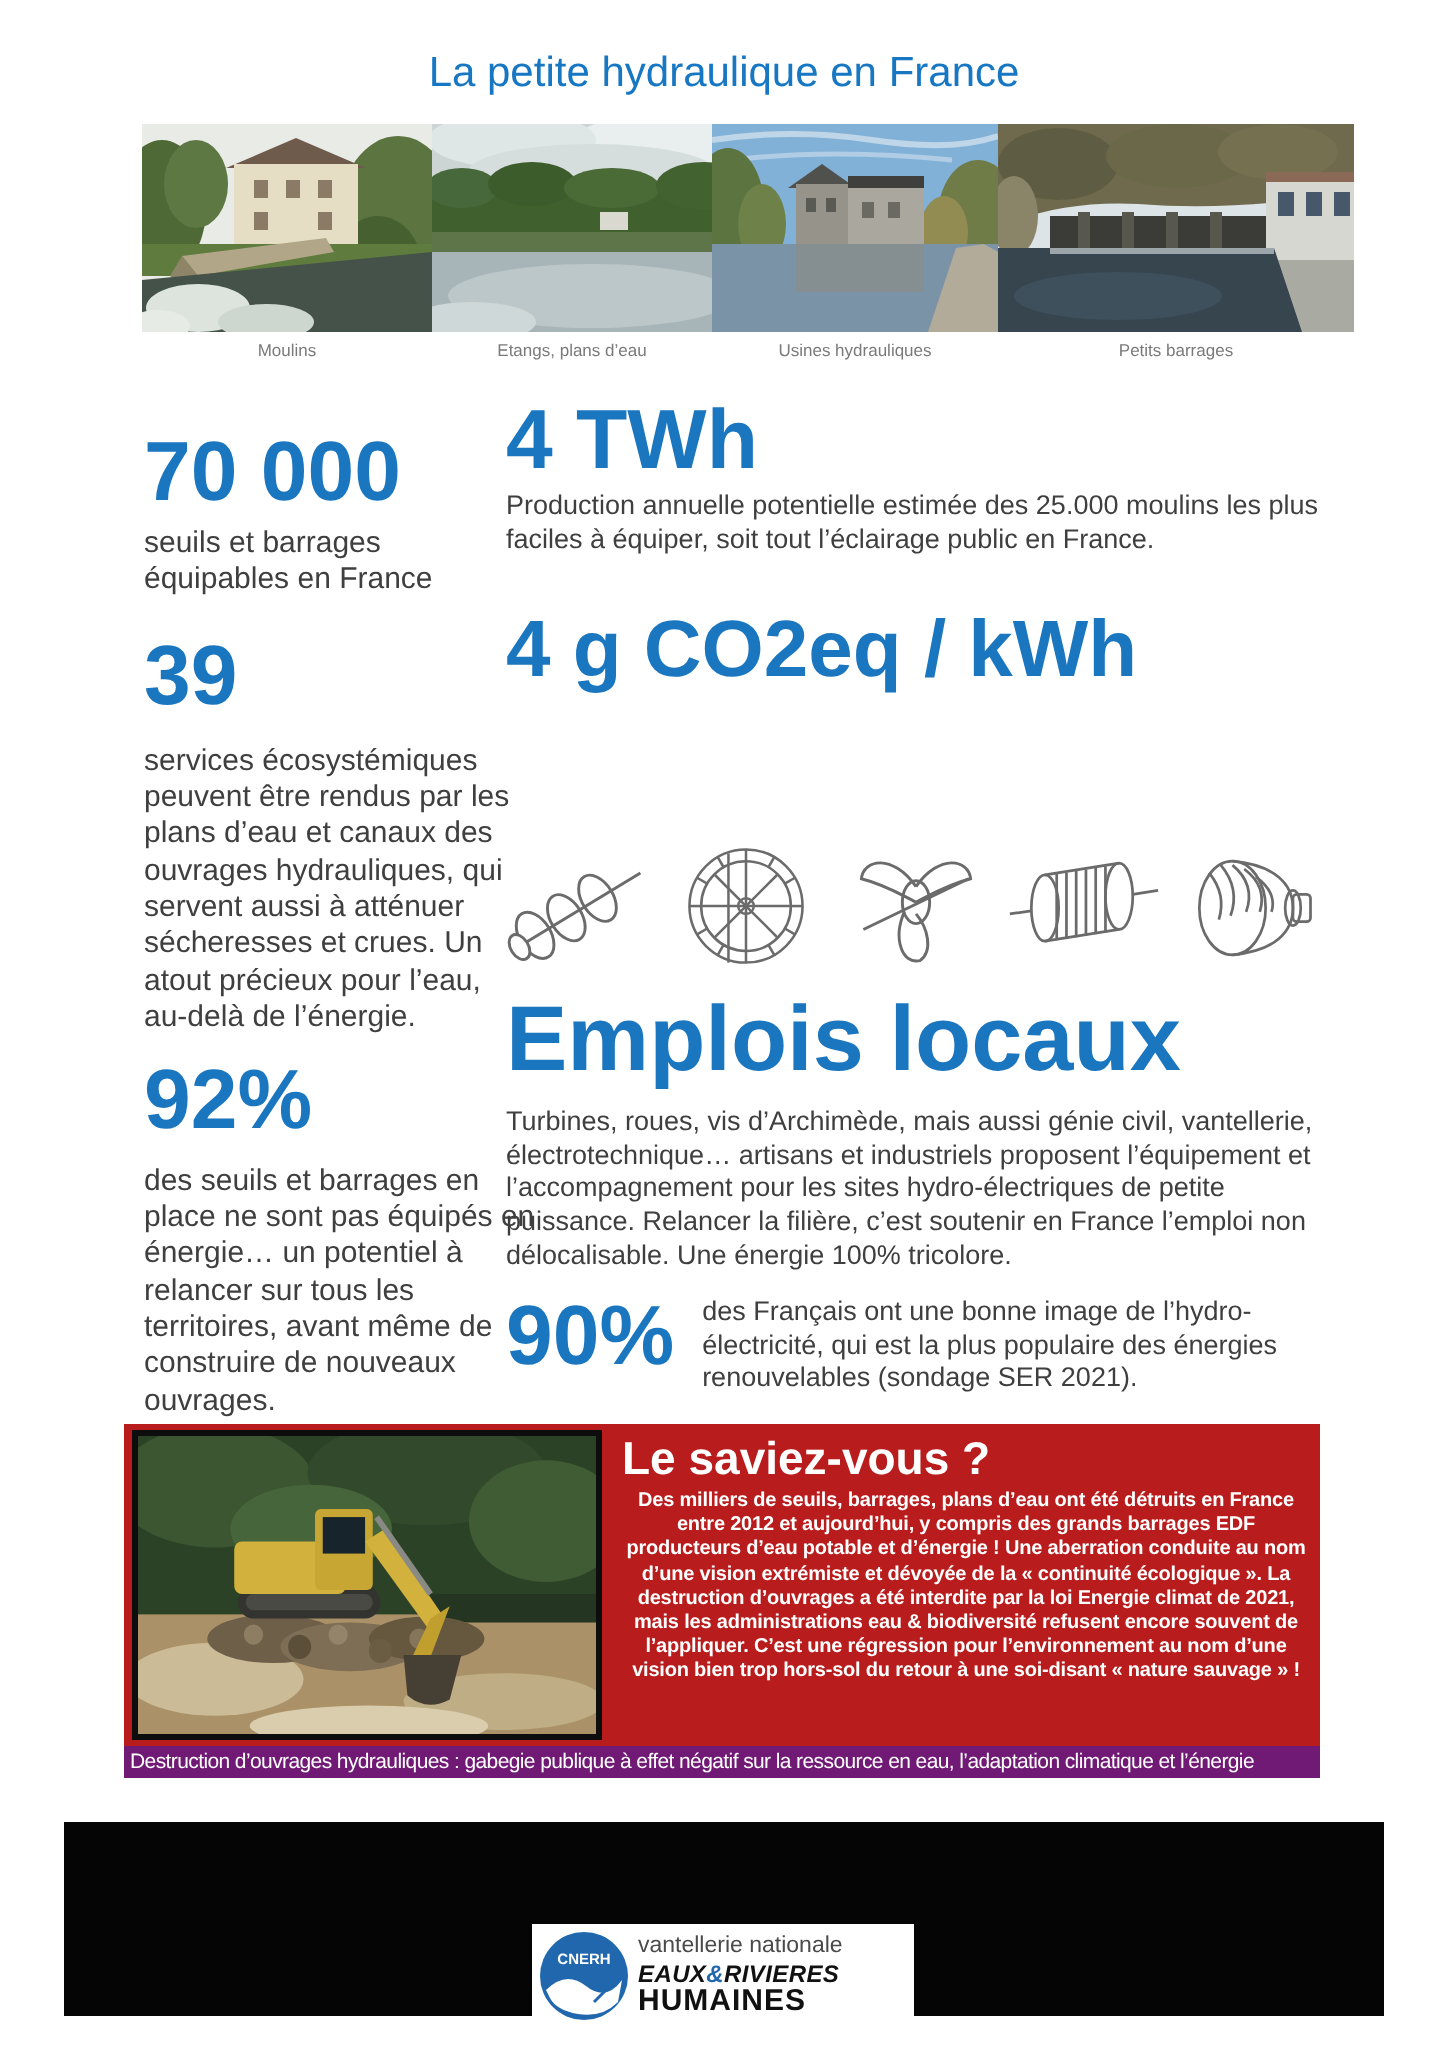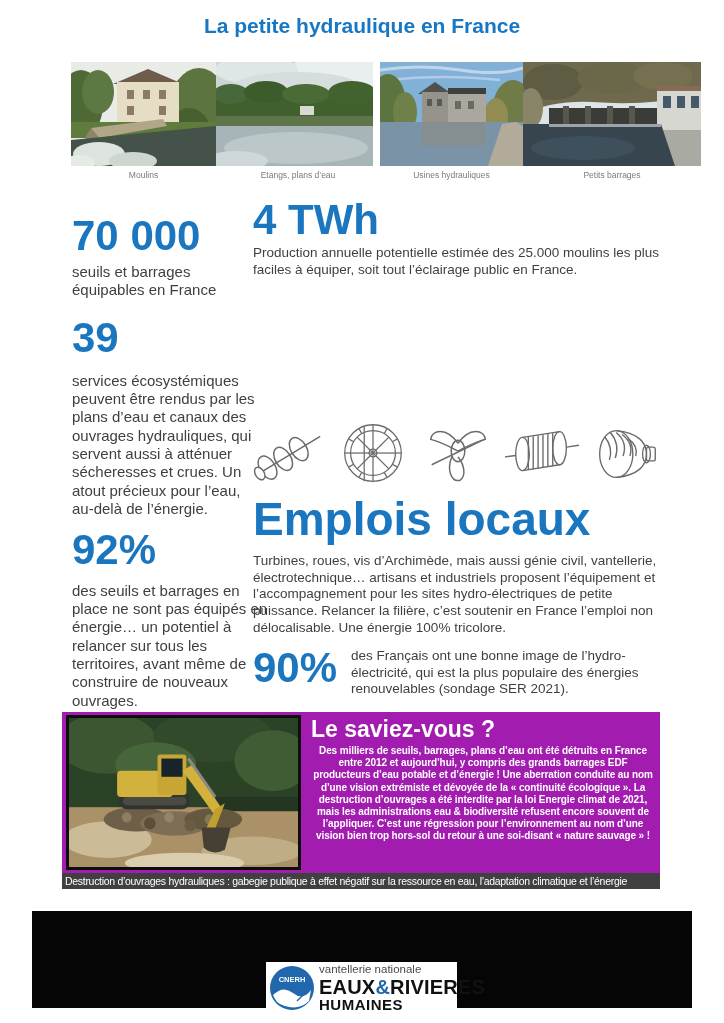--- a/index.html
+++ b/index.html
@@ -2,28 +2,28 @@
 <html><head>
 <meta charset="utf-8">
 <style>
   html,body{margin:0;padding:0;}
   body{
     width:724px;height:1023px;position:relative;background:#ffffff;
     font-family:"Liberation Sans",sans-serif;color:#3f3f3f;overflow:hidden;
   }
   .abs{position:absolute;}
   
-  .page-title{left:0;right:0;top:14px;text-align:center;font-size:21px;font-weight:bold;color:#1777c3;margin:0;}
+  .page-title{left:0;right:0;top:25px;text-align:center;font-size:21px;font-weight:normal;color:#1777c3;margin:0;}
   
   .photos{left:35px;top:62px;display:flex;padding-left:36px;}
   .photos figure{margin:0;}
   .photos svg{display:block;}
   .photos figcaption{text-align:center;font-size:8.5px;color:#7a7a7a;margin-top:4px;}
   .ph1{width:145px;margin-right:8px;}
-  .ph2{width:164px;margin-right:8px;}
+  .ph2{width:140px;margin-right:8px;}
   .ph3{width:143px;margin-right:16px;}
   .ph4{width:178px;}
   
   .bignum{color:#1b76c0;font-weight:bold;line-height:0.95;margin:0;}
   .col-left .bignum{font-size:42px;margin-top:12px;}
   .stat-text{font-size:15px;line-height:1.22;margin:7px 0 0 0;}
   .stat70{left:72px;top:204px;width:180px;}
   .stat39{left:72px;top:306px;width:192px;}
   .stat92{left:72px;top:518px;width:200px;}
   
@@ -34,35 +34,35 @@
   .rtext{font-size:13.5px;line-height:1.24;margin:5px 0 0 0;}
   .turbines{left:250px;top:416px;width:415px;height:76px;display:flex;align-items:center;justify-content:space-between;}
   .turbines svg{display:block;}
   .emplois{left:253px;top:496px;width:412px;}
   .emplois h2{font-size:46px;font-weight:bold;color:#1b76c0;margin:0;line-height:1;}
   .emplois .rtext{margin-top:11px;}
   .pct90{left:253px;top:644px;width:412px;display:flex;}
   .pct90 .bignum{flex:0 0 auto;padding-top:4px;}
   .pct90 .rtext{margin:4px 0 0 14px;width:305px;}
   
-  .knowbox{left:62px;top:712px;width:598px;height:161px;background:#a21caf;}
+  .knowbox{left:62px;top:712px;width:598px;height:161px;background:#b91c1c;}
   .know-photo{position:absolute;left:4px;top:3px;width:235px;height:155px;border:3px solid #0d0d0d;box-sizing:border-box;background:#2c4226;}
   .know-photo svg{display:block;width:100%;height:100%;}
   .know-text{position:absolute;left:249px;top:5px;width:344px;color:#ffffff;}
   .know-text h2{margin:0 0 3px 0;font-size:23px;font-weight:bold;line-height:1.1;}
   .know-text p{margin:0;font-size:10px;font-weight:bold;line-height:1.21;letter-spacing:-0.1px;text-align:center;}
-  .caption-bar{left:62px;top:873px;width:598px;height:16px;background:#404040;color:#ffffff;
+  .caption-bar{left:62px;top:873px;width:598px;height:16px;background:#701a75;color:#ffffff;
     font-size:10.5px;line-height:16px;letter-spacing:-0.3px;white-space:nowrap;overflow:hidden;padding-left:3px;box-sizing:border-box;}
   
   .footer-bar{left:32px;top:911px;width:660px;height:97px;background:#050505;}
   .logo-box{left:266px;top:962px;width:191px;height:52px;background:#ffffff;display:flex;align-items:center;gap:4px;padding:2px 3px;box-sizing:border-box;}
   .logo-box svg{flex:0 0 auto;display:block;}
   .logo-lines{line-height:1;}
   .logo-l1{font-size:11.5px;color:#4a4a4a;margin-bottom:1px;}
-  .logo-l2{font-size:20px;font-weight:800;color:#111111;letter-spacing:0.2px;}
+  .logo-l2{font-size:12px;font-weight:800;color:#111111;letter-spacing:0.2px;font-style:italic;}
   .logo-l2 .amp{color:#2167ae;}
   .logo-l3{font-size:15px;font-weight:800;color:#111111;letter-spacing:0.5px;}
 </style>
 </head>
 <body>
 
 <div>
 
   <h1 class="abs page-title">La petite hydraulique en France</h1>
 
@@ -174,20 +174,21 @@
     <p class="bignum" style="font-size:42px">92%</p>
     <p class="stat-text" style="margin-top:12px">des seuils et barrages en place ne sont pas équipés en énergie… un potentiel à relancer sur tous les territoires, avant même de construire de nouveaux ouvrages.</p>
   </div>
 
   <div class="abs twh">
     <p class="bignum">4 TWh</p>
     <p class="rtext">Production annuelle potentielle estimée des 25.000 moulins les plus faciles à équiper, soit tout l’éclairage public en France.</p>
   </div>
 
   <div class="abs co2">
+    <p class="bignum">4 g CO2eq / kWh</p>
   </div>
 
   <div class="abs turbines">
     <svg width="78" height="72" viewBox="0 0 80 72">
       <g stroke="#6b6b6b" fill="none" stroke-width="1.5">
         <line x1="6" y1="58" x2="72" y2="18"></line>
         <ellipse cx="18" cy="50" rx="8" ry="13" transform="rotate(-32 18 50)"></ellipse>
         <ellipse cx="34" cy="41" rx="8" ry="13" transform="rotate(-32 34 41)"></ellipse>
         <ellipse cx="50" cy="31" rx="8" ry="13" transform="rotate(-32 50 31)"></ellipse>
         <ellipse cx="10" cy="56" rx="4.5" ry="7" transform="rotate(-32 10 56)" fill="#ffffff"></ellipse>

